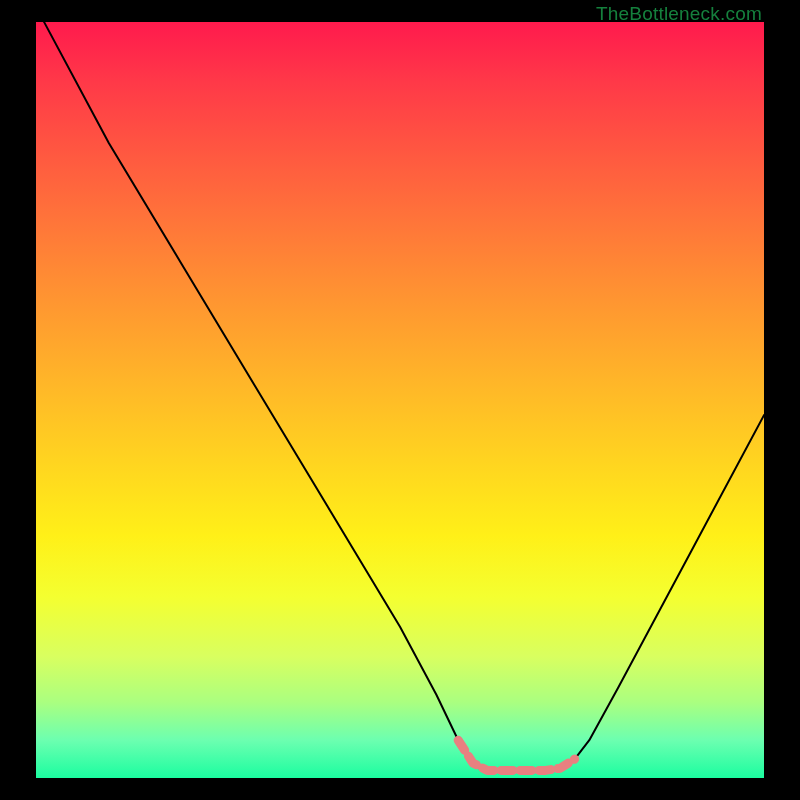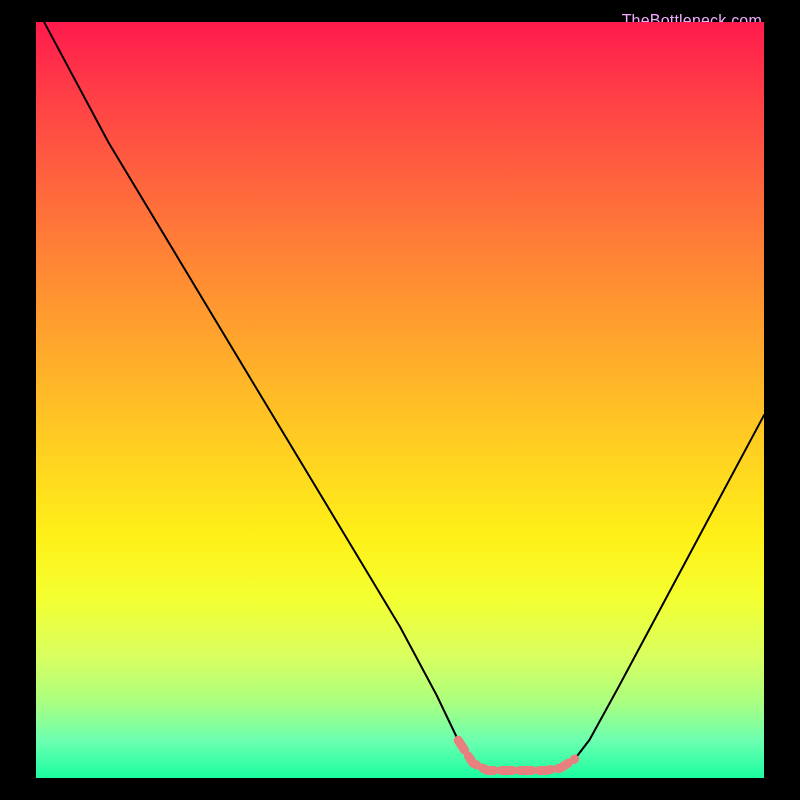--- a/index.html
+++ b/index.html
@@ -28,25 +28,25 @@
       #fff018 68%,
       #f4ff30 76%,
       #d8ff60 84%,
       #aaff80 90%,
       #6cffb0 95%,
       #1bfda0 100%
     );
   }
   .watermark {
     position: absolute;
-    top: 12px;
+    top: 3px;
     right: 38px;
     font-family: Arial, Helvetica, sans-serif;
-    font-size: 16px;
-    color: #f0abfc;
+    font-size: 19px;
+    color: #15803d;
     font-weight: 500;
     letter-spacing: 0.2px;
   }
   svg.curve {
     position: absolute;
     left: 0; top: 0;
     width: 100%; height: 100%;
     overflow: visible;
   }
 </style>

